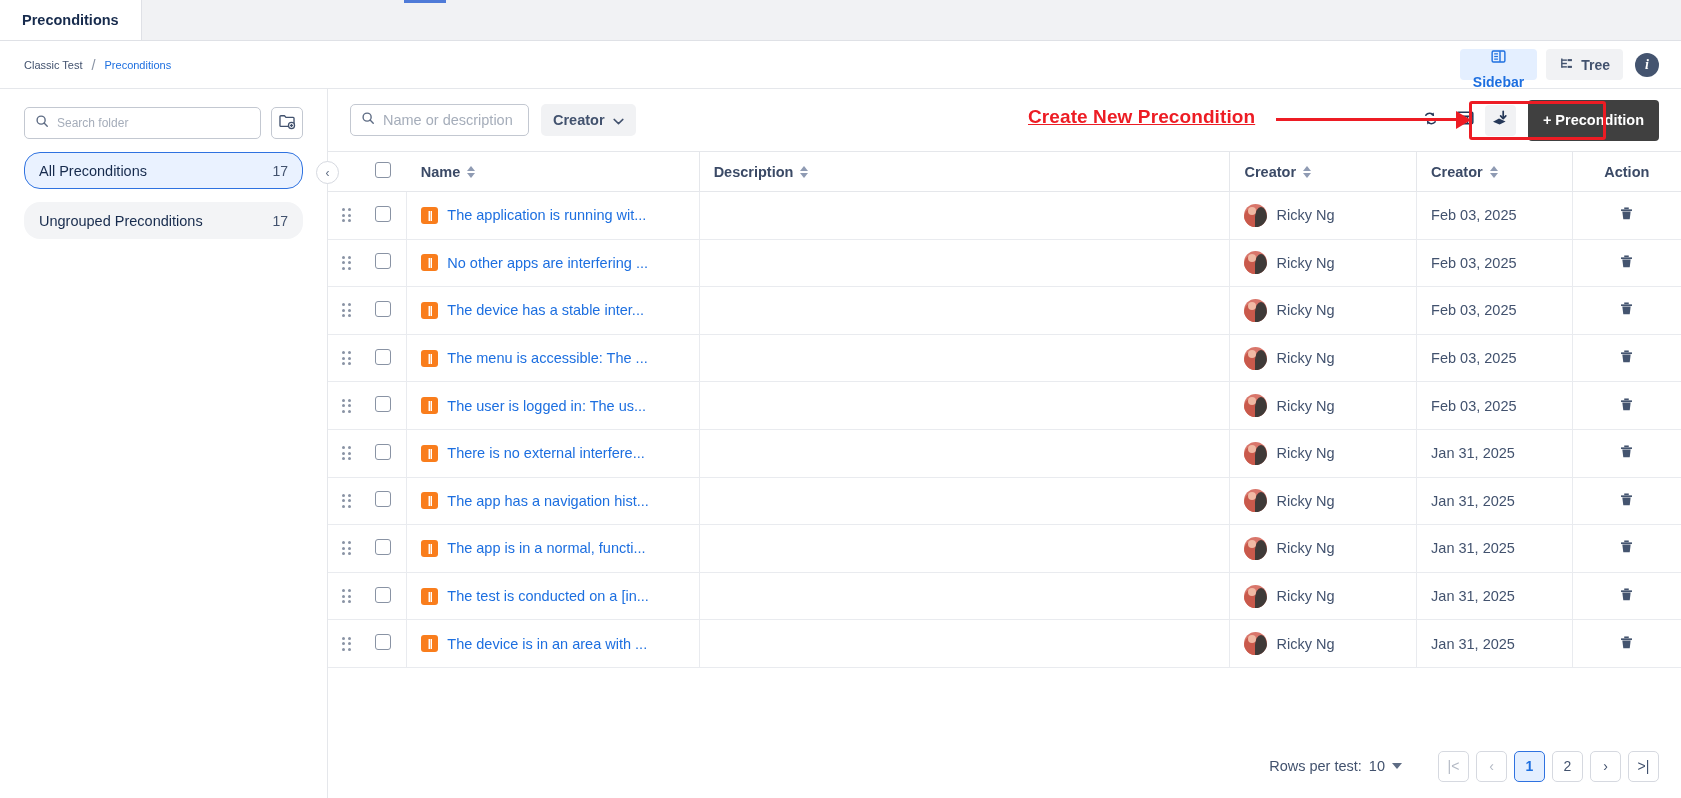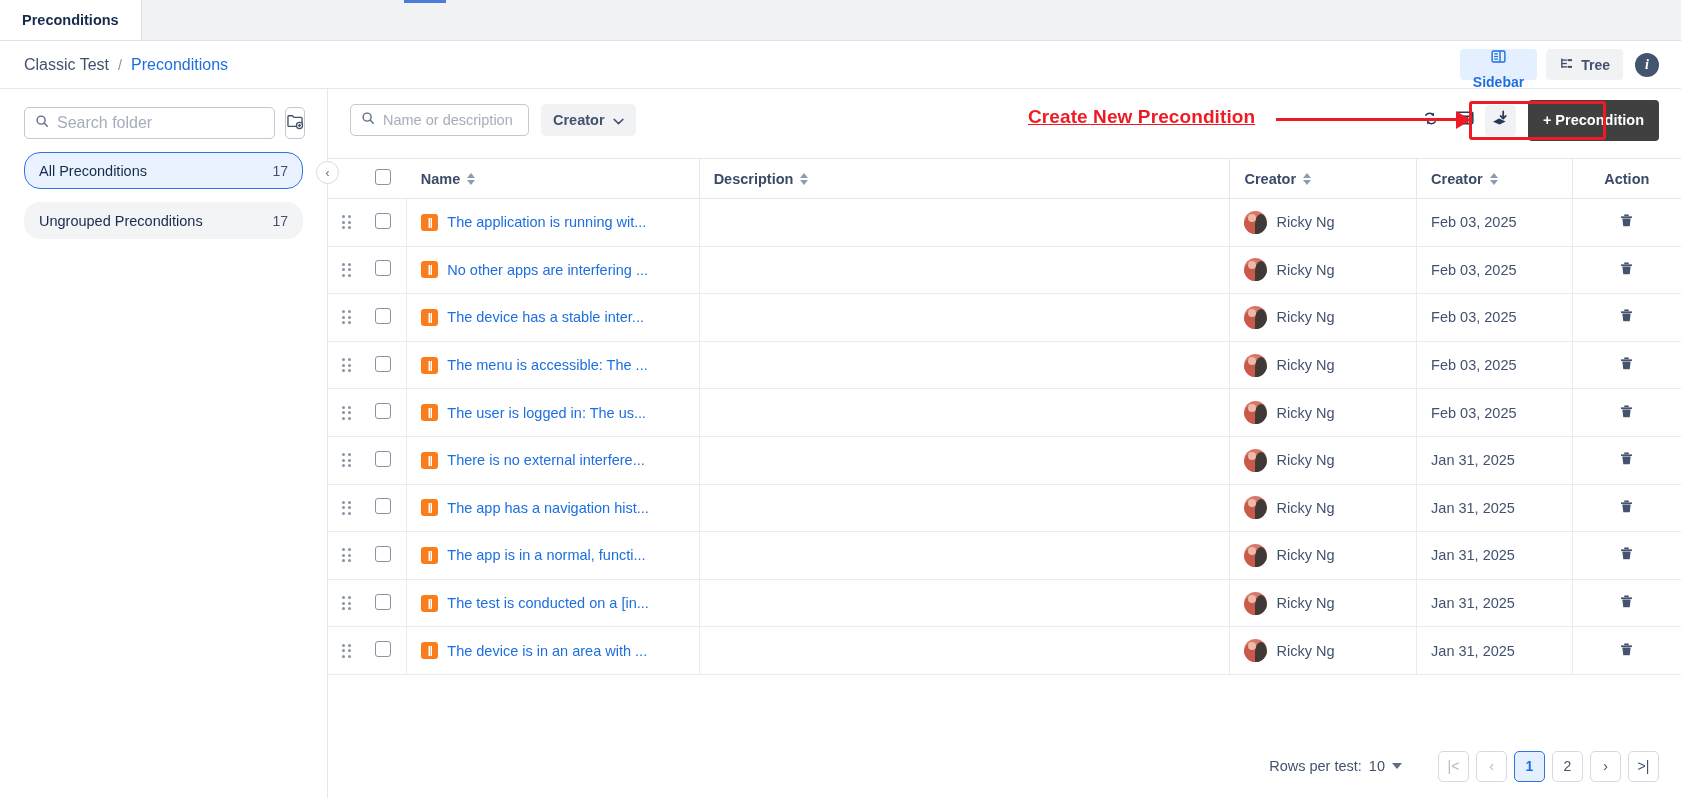--- a/index.html
+++ b/index.html
@@ -37,21 +37,21 @@
   }
 
   
   .crumbbar {
     height: 47px;
     background: #fff;
     display: flex; align-items: center;
     padding: 0 22px 0 24px;
     position: relative;
   }
-  .crumb { font-size: 16px; color: #42526e; cursor: pointer; }
+  .crumb { font-size: 11px; color: #42526e; cursor: pointer; }
   .crumb.link { color: #1d6fe0; }
   .crumb-sep { font-size: 14.5px; color: #8993a4; margin: 0 9px; }
   .crumb-right {
     margin-left: auto;
     display: flex; align-items: center; gap: 9px;
   }
   .vbtn {
     height: 31px; border-radius: 4px;
     display: flex; align-items: center; gap: 7px;
     padding: 0 13px;
@@ -90,21 +90,21 @@
   .folder-search-row { display: flex; gap: 10px; align-items: center; }
   .search-box {
     flex: 1; height: 32px;
     border: 1px solid #c3c8d1; border-radius: 5px;
     display: flex; align-items: center; gap: 8px;
     padding: 0 10px;
     background: #fff;
   }
   .search-box input {
     border: none; outline: none; flex: 1;
-    font-size: 16px; font-family: inherit;
+    font-size: 12px; font-family: inherit;
     color: #8b5cf6; background: transparent;
   }
   .search-box input::placeholder { color: #a5adba; }
   .icon-btn-plain {
     width: 32px; height: 32px;
     border: 1px solid #c3c8d1; border-radius: 5px;
     background: #fff;
     display: flex; align-items: center; justify-content: center;
     cursor: pointer;
   }
@@ -216,21 +216,21 @@
   .anno-head {
     position: absolute;
     width: 0; height: 0;
     border-top: 9px solid transparent;
     border-bottom: 9px solid transparent;
     border-left: 15px solid #ed1c24;
     z-index: 9;
   }
 
   
-  .tablewrap { flex: 1; overflow: hidden; margin-top: 7px; }
+  .tablewrap { flex: 1; overflow: hidden; }
   table.grid { width: 100%; border-collapse: collapse; table-layout: fixed; }
   table.grid thead th {
     height: 40px;
     font-size: 14.5px; font-weight: 700; color: #3b4a66;
     text-align: left;
     border-top: 1px solid #e5e7eb;
     border-bottom: 1px solid #e5e7eb;
     padding: 0 14px;
     background: #fff;
     white-space: nowrap;

